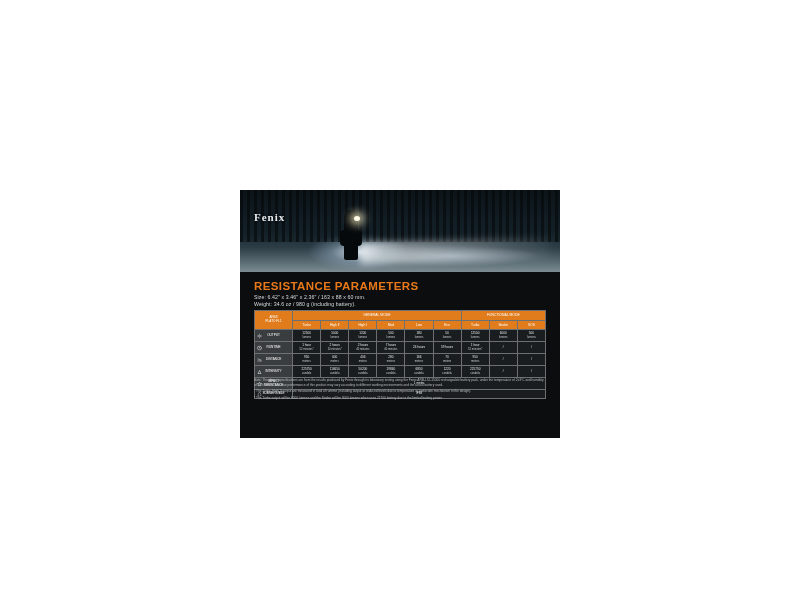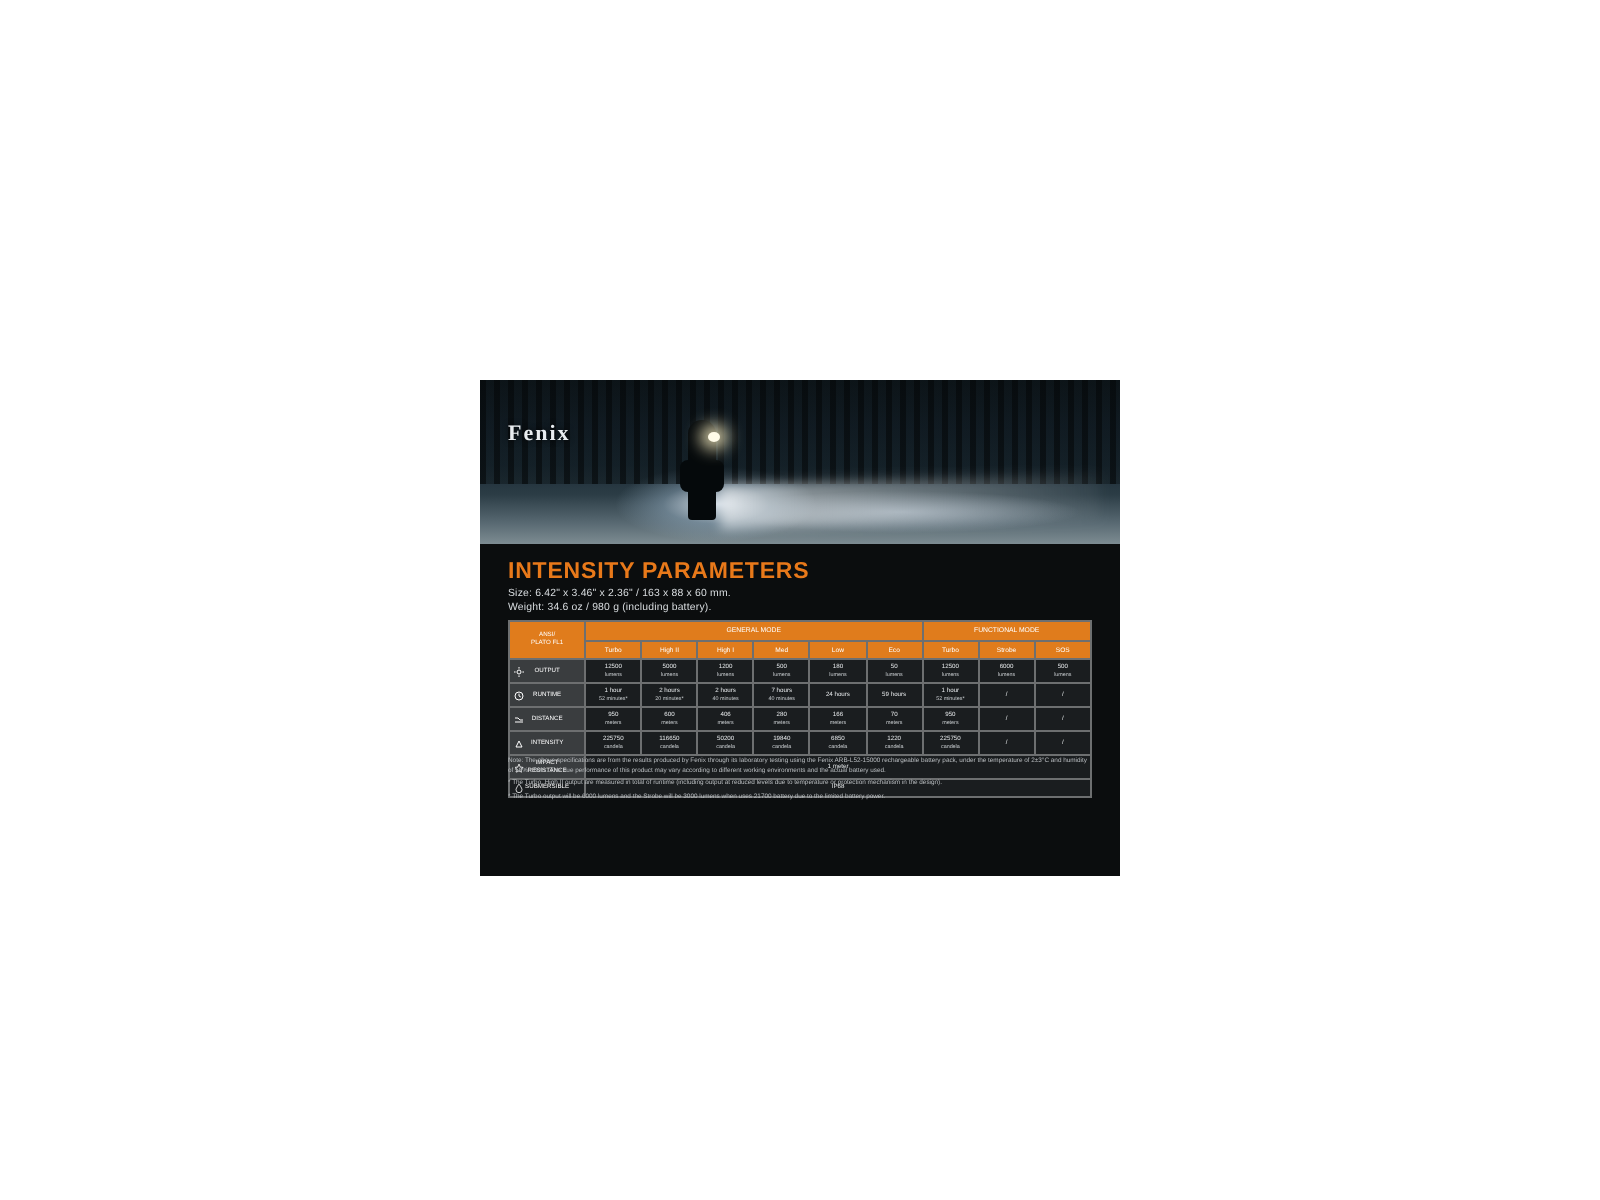--- a/index.html
+++ b/index.html
@@ -208,21 +208,21 @@
 
     <div id="photo">
       <div class="treeline"></div>
       <div class="glowbeam"></div>
       <div class="figure"></div>
       <div class="headlamp"></div>
     </div>
 
     <div id="brand">Fenix</div>
 
-    <div id="title">INTENSITY PARAMETERS</div>
+    <div id="title">RESISTANCE PARAMETERS</div>
     <div id="sizeline">Size: 6.42" x 3.46" x 2.36" / 163 x 88 x 60 mm.</div>
     <div id="weightline">Weight: 34.6 oz / 980 g (including battery).</div>
 
     <table id="spec">
       <colgroup>
         <col style="width:38px">
         <col style="width:28px">
           <col style="width:28px">
           <col style="width:28px">
         <col style="width:28px">

